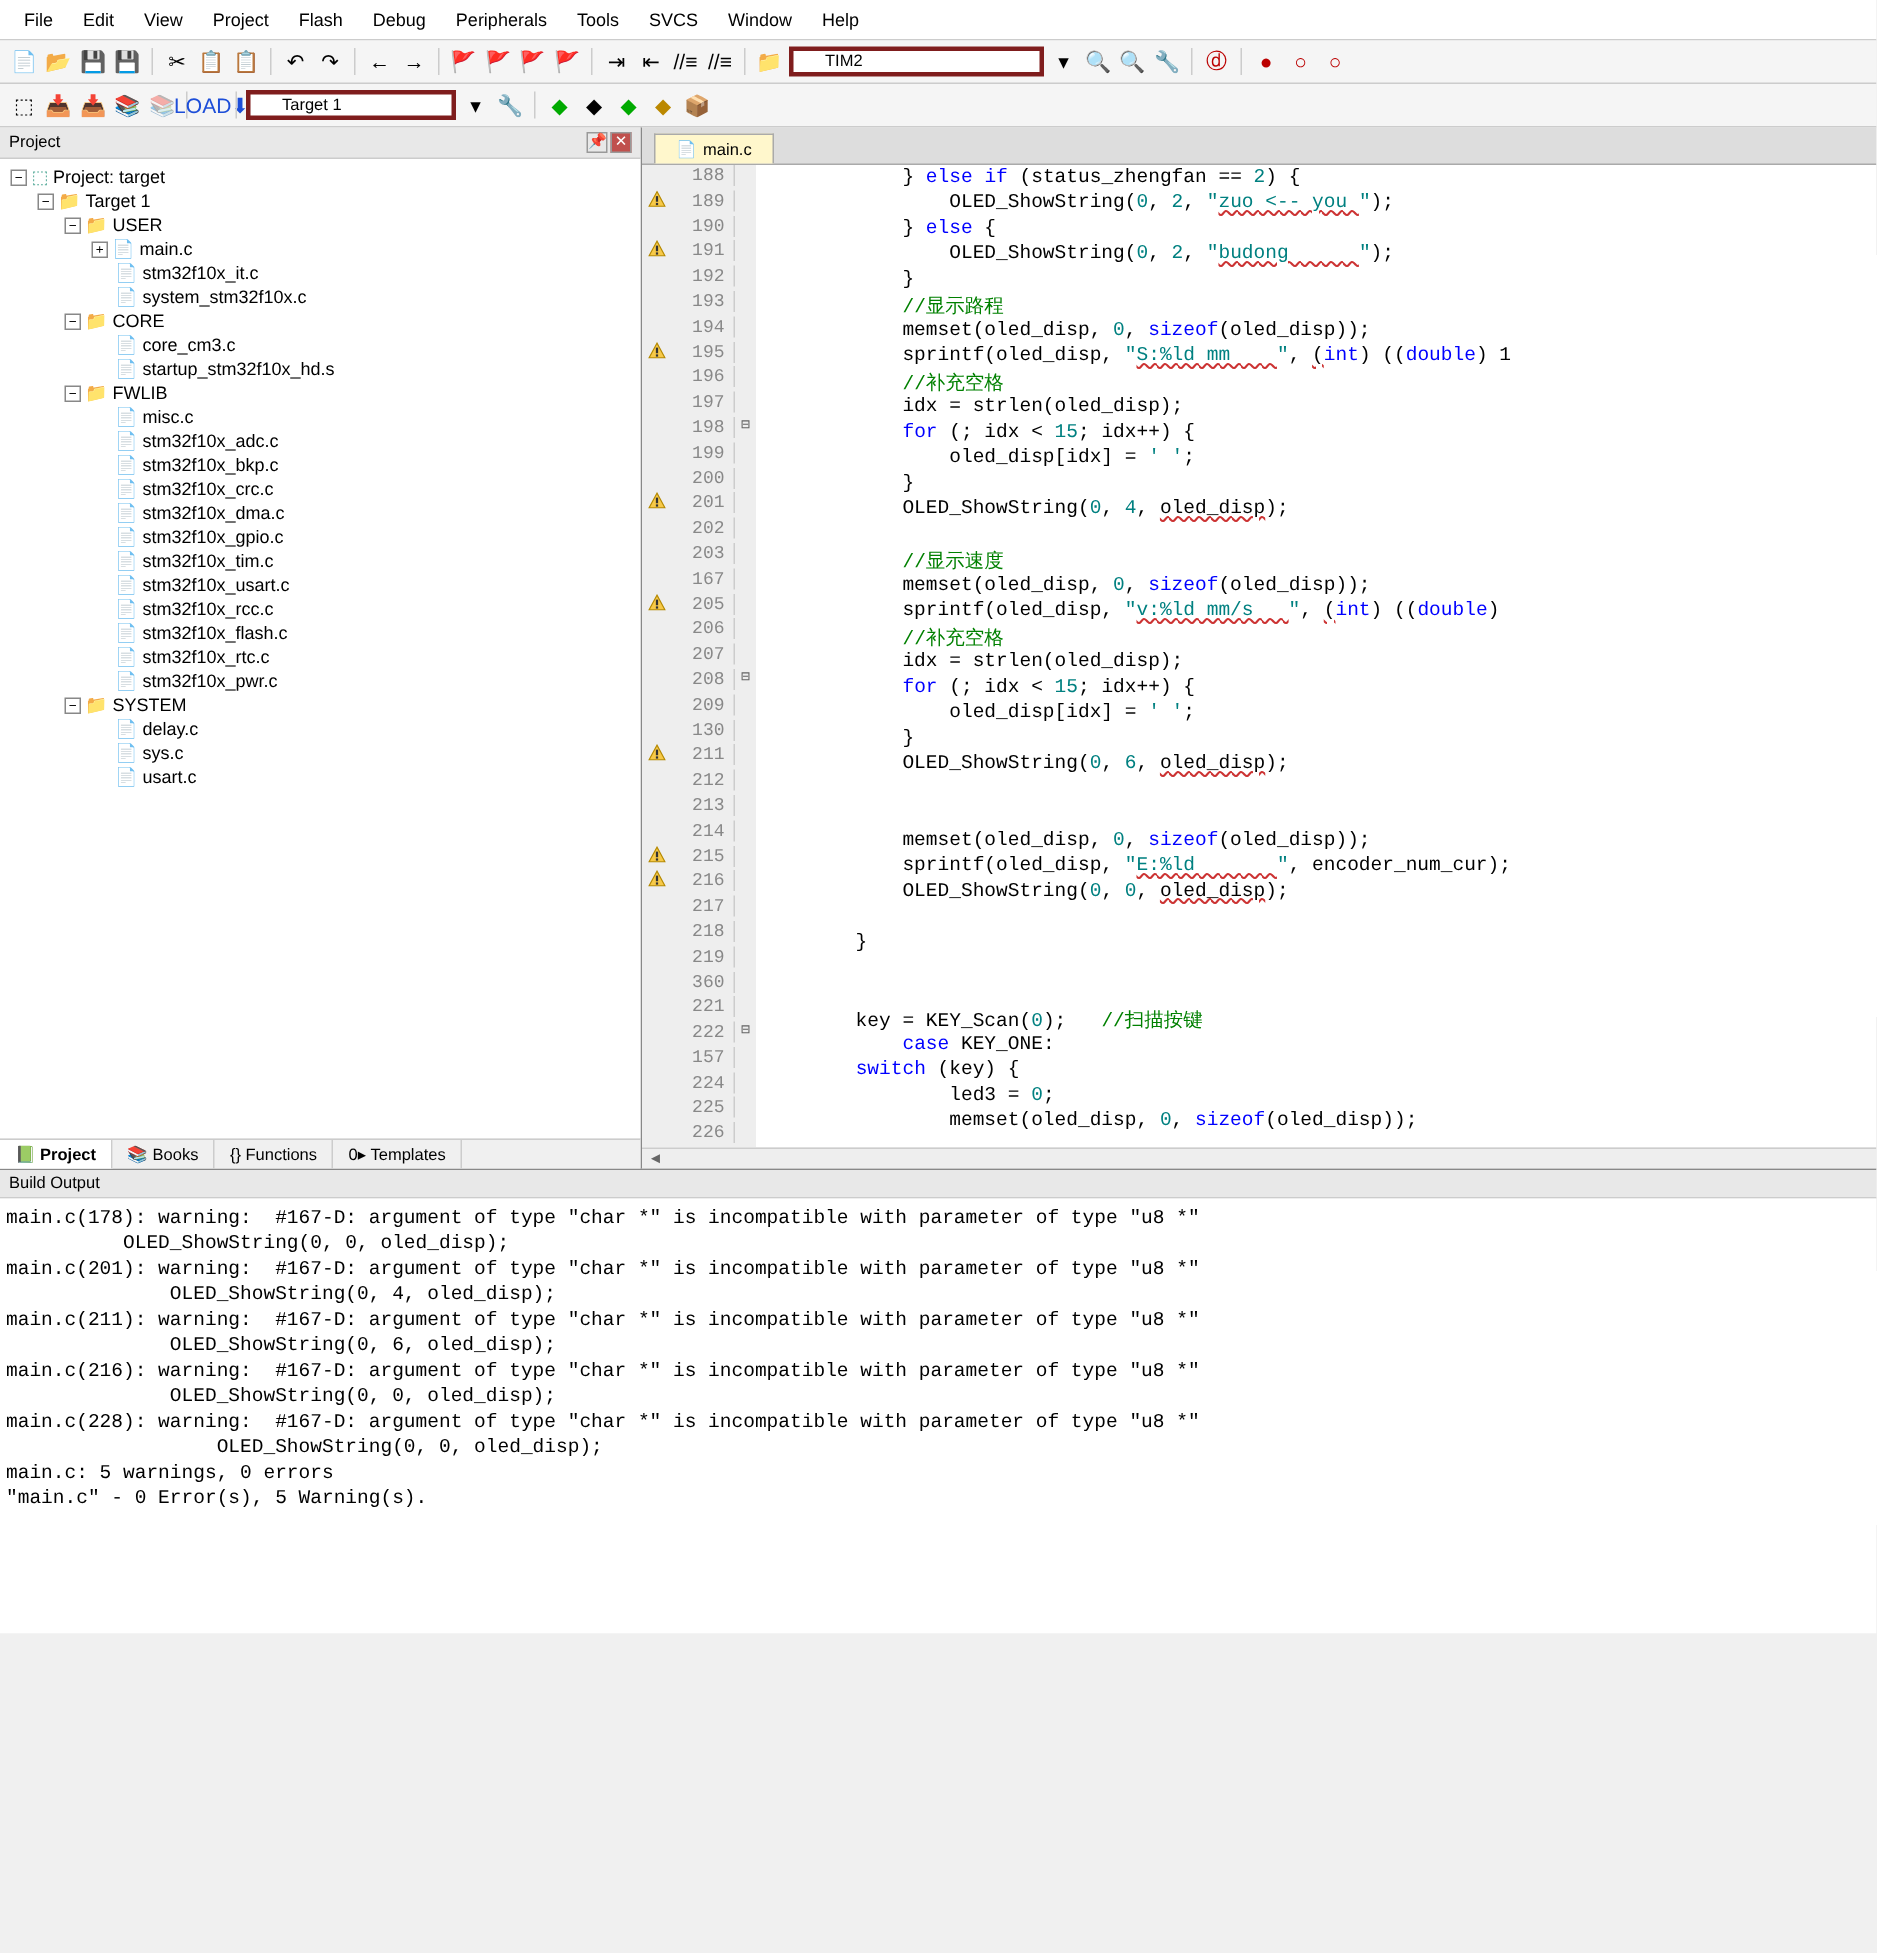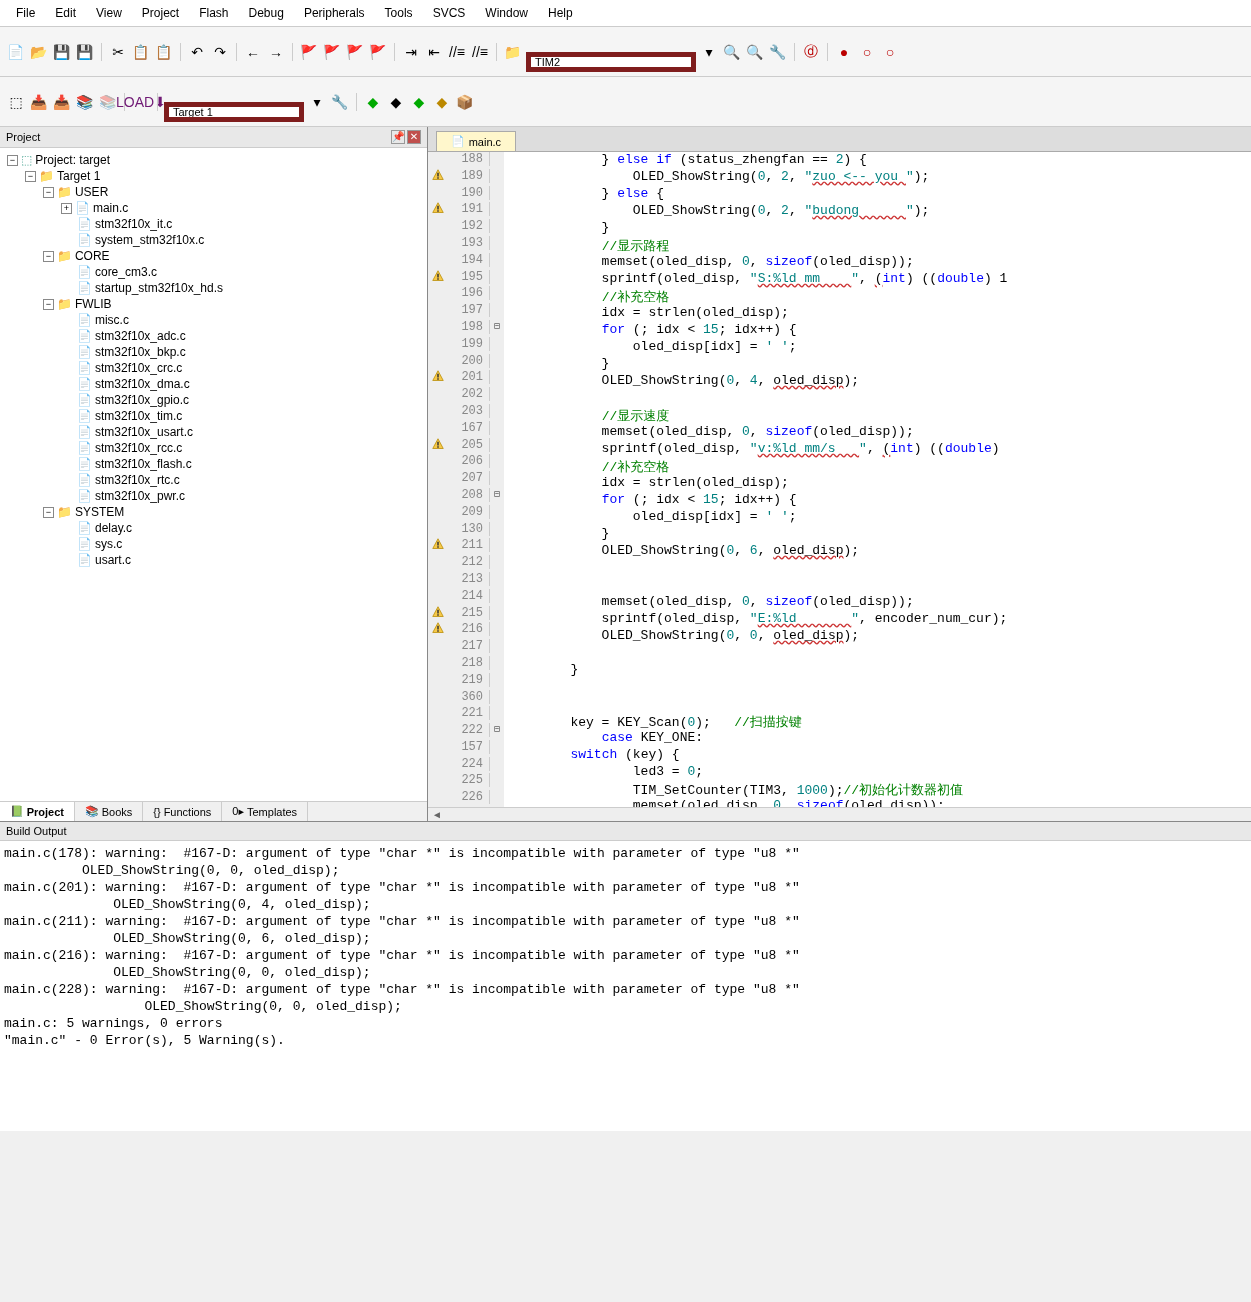--- a/index.html
+++ b/index.html
@@ -2,21 +2,21 @@
 <html><head>
 <meta charset="utf-8">
 <style>
 * { margin: 0; padding: 0; box-sizing: border-box; }
 body { font-family: "Segoe UI", Tahoma, sans-serif; font-size: 12px; background: #f0f0f0; overflow: hidden; width: 1251px; }
 .menubar { background: #fff; padding: 4px 8px; border-bottom: 1px solid #ccc; display: flex; gap: 4px; }
 .menubar span { padding: 2px 8px; cursor: default; }
 .toolbar { background: #f5f5f5; padding: 4px 6px; border-bottom: 1px solid #ccc; display: flex; align-items: center; gap: 3px; }
 .tb-icon { width: 20px; height: 20px; display: inline-flex; align-items: center; justify-content: center; border: 1px solid transparent; cursor: pointer; font-size: 14px; }
 .tb-sep { width: 1px; height: 18px; background: #ccc; margin: 0 3px; }
-.tb-input { height: 20px; border: 5px solid #7f1d1d; padding: 0 4px; font-size: 11px; margin-top: 21px; }
+.tb-input { height: 20px; border: 3px solid #7f1d1d; padding: 0 21px; font-size: 11px; }
 .main-split { display: flex; height: 695px; border-bottom: 1px solid #888; }
 .left-panel { width: 428px; display: flex; flex-direction: column; border-right: 1px solid #888; }
 .panel-title { background: #e8e8e8; padding: 3px 6px; font-size: 11px; border-bottom: 1px solid #ccc; display: flex; justify-content: space-between; align-items: center; }
 .panel-btns { display: flex; gap: 2px; }
 .panel-btn { width: 14px; height: 14px; font-size: 10px; text-align: center; line-height: 12px; border: 1px solid #999; cursor: pointer; }
 .panel-btn.close { background: #c0504d; color: #fff; }
 .tree { flex: 1; overflow: auto; background: #fff; padding: 4px; font-size: 12px; }
 .tree-row { padding: 1px 0 1px 0; white-space: nowrap; cursor: default; display: flex; align-items: center; gap: 3px; }
 .tree-toggle { width: 11px; height: 11px; border: 1px solid #888; display: inline-flex; align-items: center; justify-content: center; font-size: 9px; line-height: 1; cursor: pointer; background: #fff; }
 .tree-spacer { display: inline-block; }
@@ -104,21 +104,21 @@
   <span class="tb-icon" style="color:#b00;">○</span>
 </div>
 
 <div class="toolbar">
   <span class="tb-icon">⬚</span>
   <span class="tb-icon">📥</span>
   <span class="tb-icon">📥</span>
   <span class="tb-icon">📚</span>
   <span class="tb-icon" style="opacity:.4">📚</span>
   <span class="tb-sep"></span>
-  <span class="tb-icon" style="color:#701a75">LOAD⬇</span>
+  <span class="tb-icon" style="color:#1d4ed8">LOAD⬇</span>
   <span class="tb-sep"></span>
   <input class="tb-input" style="width: 140px;" value="Target 1">
   <span class="tb-icon">▾</span>
   <span class="tb-icon">🔧</span>
   <span class="tb-sep"></span>
   <span class="tb-icon" style="color:#0a0">◆</span>
   <span class="tb-icon">◆</span>
   <span class="tb-icon" style="color:#0a0">◆</span>
   <span class="tb-icon" style="color:#b80">◆</span>
   <span class="tb-icon">📦</span>
@@ -596,21 +596,20 @@
           <div class="cline">            sprintf(oled_disp, <span class="str">"<span class="warn-underline">E:%ld       </span>"</span>, encoder_num_cur);</div>
           <div class="cline">            OLED_ShowString(<span class="num">0</span>, <span class="num">0</span>, <span class="warn-underline">oled_disp</span>);</div>
           <div class="cline"></div>
           <div class="cline">        }</div>
           <div class="cline"></div>
           <div class="cline"></div>
           <div class="cline">        key = KEY_Scan(<span class="num">0</span>);   <span class="com">//扫描按键</span></div>
           <div class="cline">            <span class="kw">case</span> KEY_ONE:</div>
           <div class="cline">        <span class="kw">switch</span> (key) {</div>
           <div class="cline">                led3 = <span class="num">0</span>;</div>
-          <div class="cline">                TIM_SetCounter(TIM3, <span class="num">1000</span>);<span class="com">//初始化计数器初值</span></div>
           <div class="cline">                memset(oled_disp, <span class="num">0</span>, <span class="kw">sizeof</span>(oled_disp));</div>
         </div>
     </div>
     <div class="bottom-hbar">
         <span>◄</span>
       </div>
   </div>
 </div>
 
 <div class="build-title">Build Output</div>

